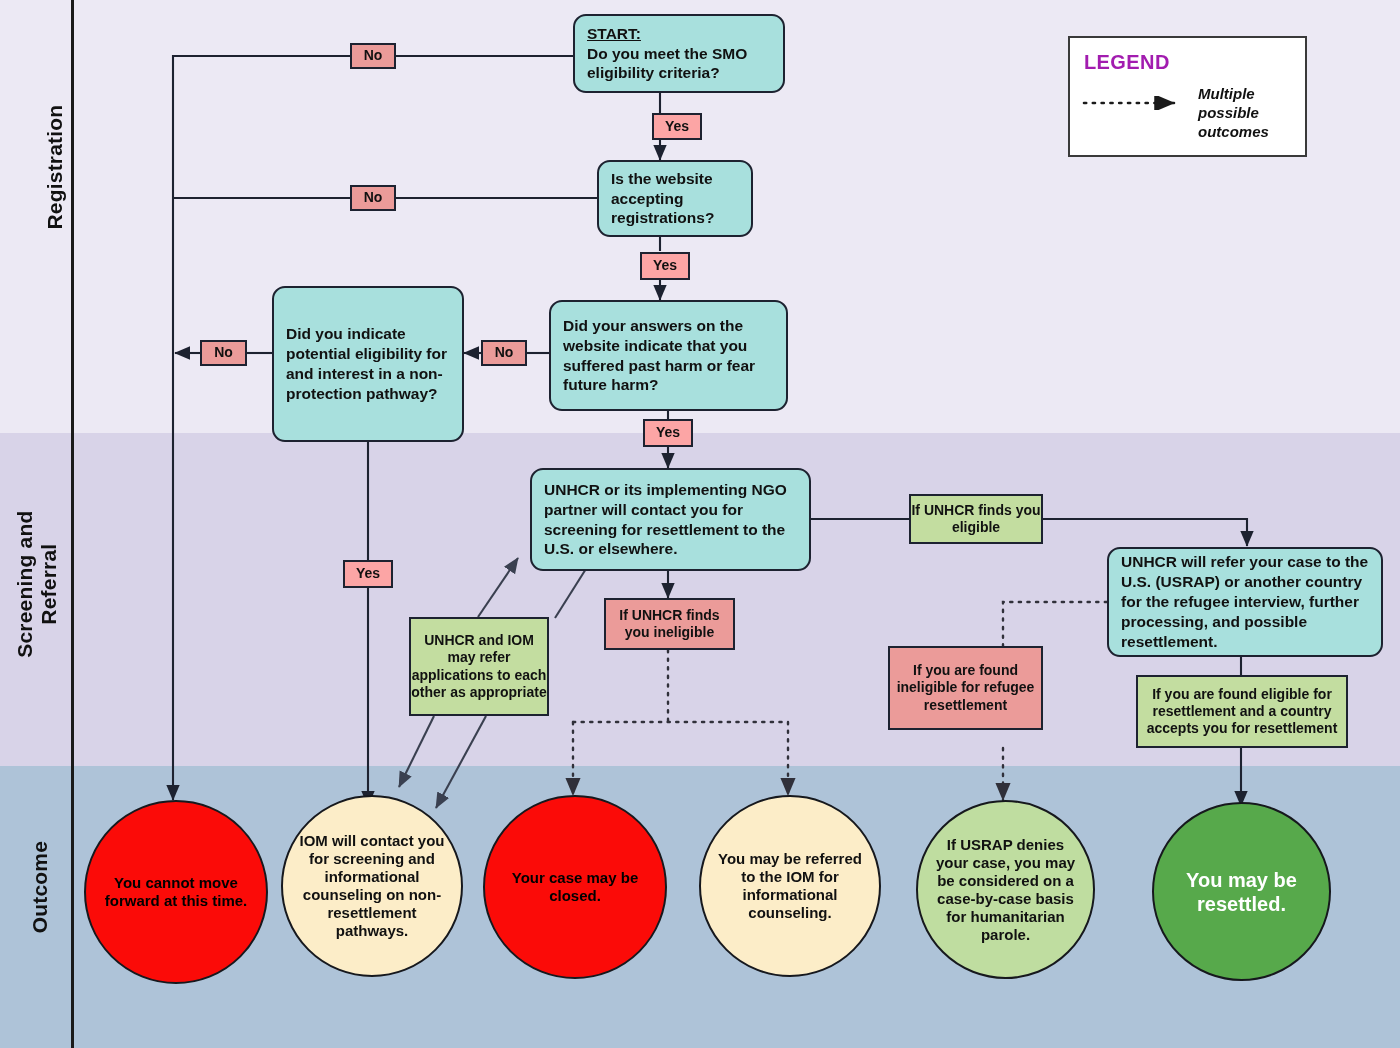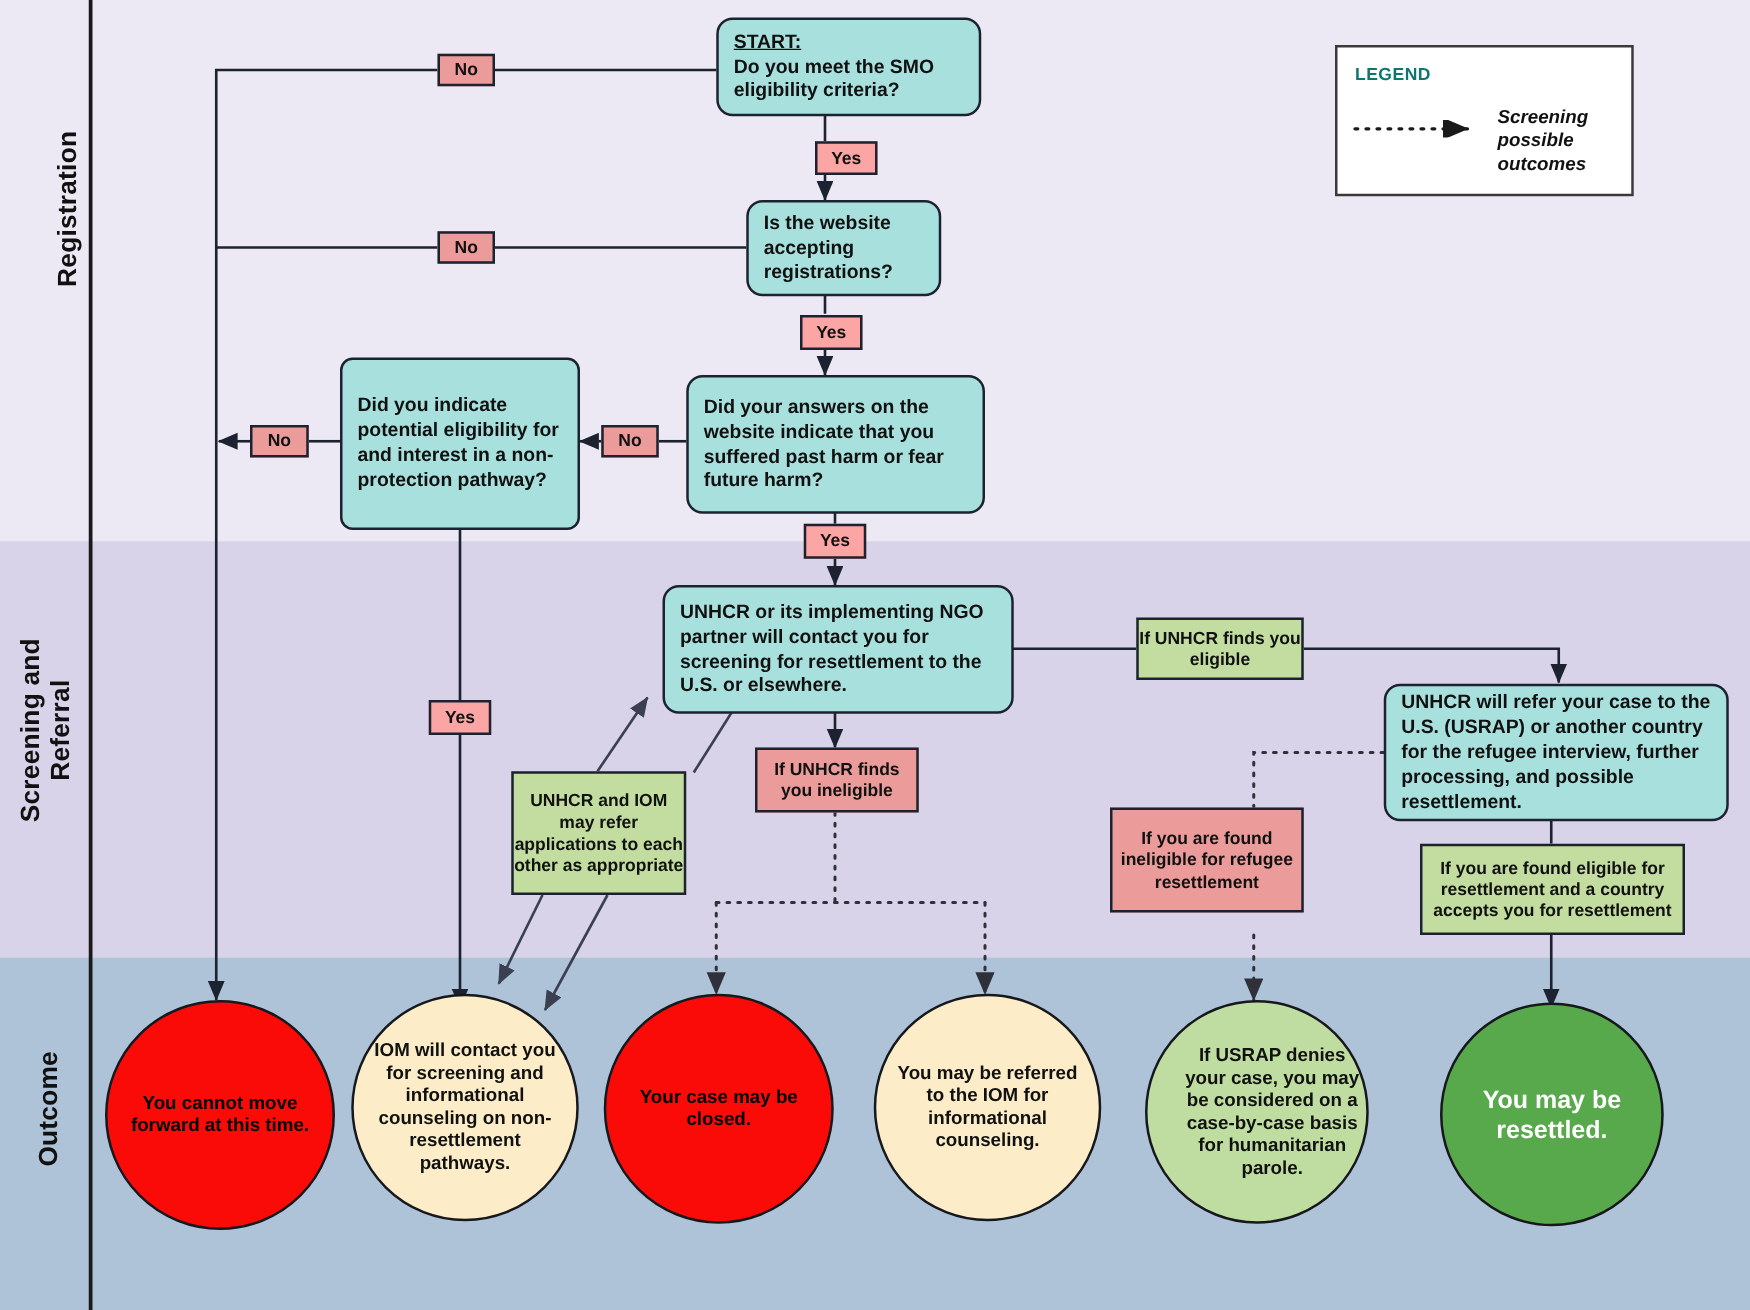--- a/index.html
+++ b/index.html
@@ -42,26 +42,26 @@
   .tag.yes{background:#fca5a5;}
   .tag.green{background:#c3dda0;}
   .tag.red{background:#eb9b99;}
 
   .circle{position:absolute;border-radius:50%;border:2.5px solid #16181d;z-index:4;
           display:flex;align-items:center;justify-content:center;text-align:center;
           font-weight:bold;line-height:1.2;color:#111;}
   .circle .txt{width:86%;}
   .c-red{background:#fb0b08;color:#000000;font-size:15px;}
   .c-cream{background:#fcedc8;color:#111;font-size:15px;}
-  .c-lightgreen{background:#bfdda0;color:#111;font-size:15px;justify-content:flex-end;}
+  .c-lightgreen{background:#bfdda0;color:#111;font-size:15px;}
   .c-green{background:#57a94b;color:#fff;font-size:20px;}
 
   #legend{position:absolute;left:1068px;top:36px;width:235px;height:117px;background:#fff;
           border:2.5px solid #3a3a3a;z-index:5;}
-  #legend-title{position:absolute;left:14px;top:13px;font-weight:bold;font-size:14px;color:#0f766e;letter-spacing:.4px;}
+  #legend-title{position:absolute;left:14px;top:13px;font-weight:bold;font-size:20px;color:#a21caf;letter-spacing:.4px;}
   #legend-arrow{position:absolute;left:12px;top:58px;width:110px;height:14px;}
   #legend-text{position:absolute;left:128px;top:47px;width:100px;font-weight:bold;font-style:italic;
                font-size:15px;line-height:1.25;color:#111;}
 
   u{text-decoration:underline;}
 </style>
 </head>
 <body>
 
 <div id="stage">
@@ -149,21 +149,21 @@
   </div>
 
   <div class="node proc" style="left:597px;top:160px;width:156px;height:77px;">
     <div class="txt">Is the website accepting registrations?</div>
   </div>
 
   <div class="node proc" style="left:549px;top:300px;width:239px;height:111px;">
     <div class="txt">Did your answers on the website indicate that you suffered past harm or fear future harm?</div>
   </div>
 
-  <div class="node proc" style="left:272px;top:286px;width:192px;height:138px;border-radius:10px;">
+  <div class="node proc" style="left:272px;top:286px;width:192px;height:156px;">
     <div class="txt">Did you indicate potential eligibility for and interest in a non-protection pathway?</div>
   </div>
 
   <div class="node proc" style="left:530px;top:468px;width:281px;height:103px;">
     <div class="txt">UNHCR or its implementing NGO partner will contact you for screening for resettlement to the U.S. or elsewhere.</div>
   </div>
 
   <div class="node proc" style="left:1107px;top:547px;width:276px;height:110px;">
     <div class="txt">UNHCR will refer your case to the U.S. (USRAP) or another country for the refugee interview, further processing, and possible resettlement.</div>
   </div>
@@ -247,16 +247,16 @@
   <div id="legend">
     <div id="legend-title">LEGEND</div>
     <svg id="legend-arrow" viewBox="0 0 110 14">
       <defs>
         <marker id="lah" markerWidth="10" markerHeight="10" refX="7.6" refY="3.4" orient="auto">
           <path d="M0,0 L8,3.4 L0,6.8 z" fill="#1a1a1a"></path>
         </marker>
       </defs>
       <path d="M2,7 L92,7" stroke="#1a1a1a" stroke-width="2.6" fill="none" stroke-dasharray="2.2 6.6" stroke-linecap="round" marker-end="url(#lah)"></path>
     </svg>
-    <div id="legend-text">Screening possible outcomes</div>
+    <div id="legend-text">Multiple possible outcomes</div>
   </div>
 
 </div>
 
 </body></html>

